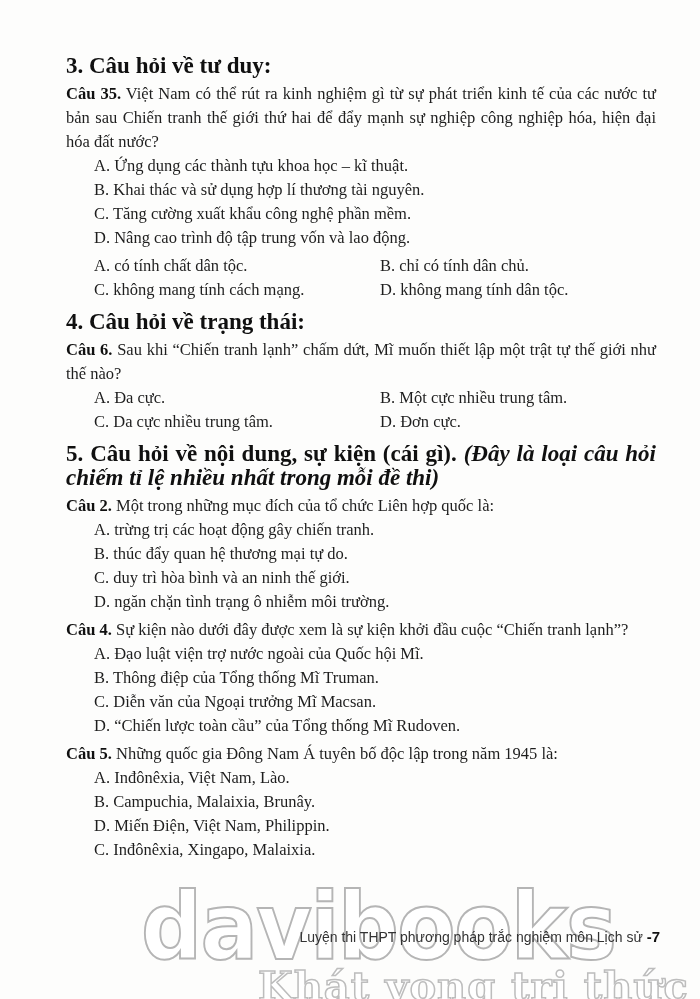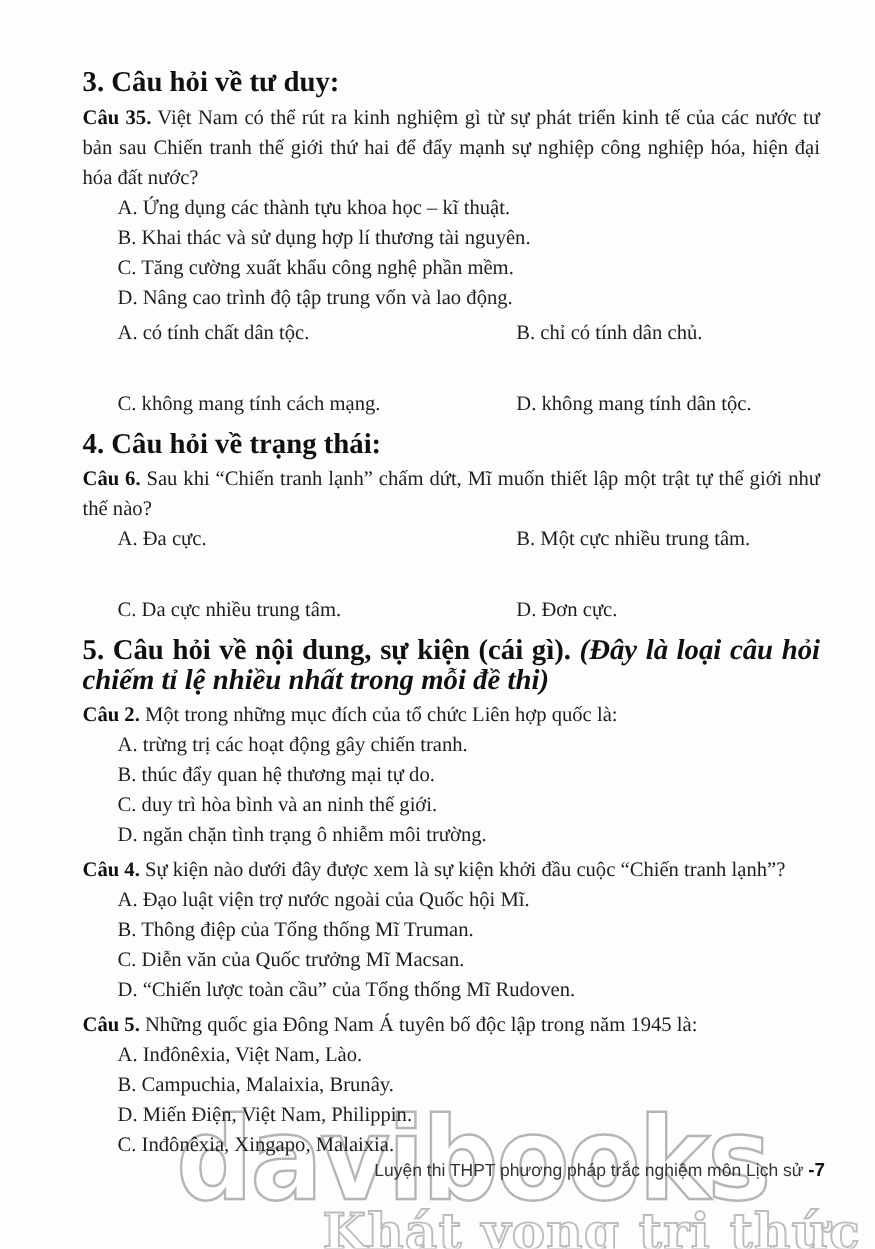--- a/index.html
+++ b/index.html
@@ -60,21 +60,20 @@
   }
   .sec-heading .it { font-style: italic; }
   .qblock { margin-top: 4px; }
   .qpara { text-align: justify; }
   .qlabel { font-weight: bold; color: #101010; }
   .opts { margin-left: 28px; }
   .opts.two-col {
     display: grid;
     grid-template-columns: 286px auto;
     justify-content: start;
-    gap: 33px;
   }
 
   
   .footer {
     position: absolute;
     z-index: 2;
     top: 928px;
     right: 40px;
     font-family: "Liberation Sans", "DejaVu Sans", sans-serif;
     font-size: 14px;
@@ -144,21 +143,21 @@
         <div class="opt">C. duy trì hòa bình và an ninh thế giới.</div>
         <div class="opt">D. ngăn chặn tình trạng ô nhiễm môi trường.</div>
       </div>
     </div>
 
     <div class="qblock">
       <p class="qpara"><span class="qlabel">Câu 4.</span> <span>Sự kiện nào dưới đây được xem là sự kiện khởi đầu cuộc “Chiến tranh lạnh”?</span></p>
       <div class="opts">
         <div class="opt">A. Đạo luật viện trợ nước ngoài của Quốc hội Mĩ.</div>
         <div class="opt">B. Thông điệp của Tổng thống Mĩ Truman.</div>
-        <div class="opt">C. Diễn văn của Quốc trưởng Mĩ Macsan.</div>
+        <div class="opt">C. Diễn văn của Ngoại trưởng Mĩ Macsan.</div>
         <div class="opt">D. “Chiến lược toàn cầu” của Tổng thống Mĩ Rudoven.</div>
       </div>
     </div>
 
     <div class="qblock">
       <p class="qpara"><span class="qlabel">Câu 5.</span> <span>Những quốc gia Đông Nam Á tuyên bố độc lập trong năm 1945 là:</span></p>
       <div class="opts">
         <div class="opt">A. Inđônêxia, Việt Nam, Lào.</div>
         <div class="opt">B. Campuchia, Malaixia, Brunây.</div>
         <div class="opt">D. Miến Điện, Việt Nam, Philippin.</div>

